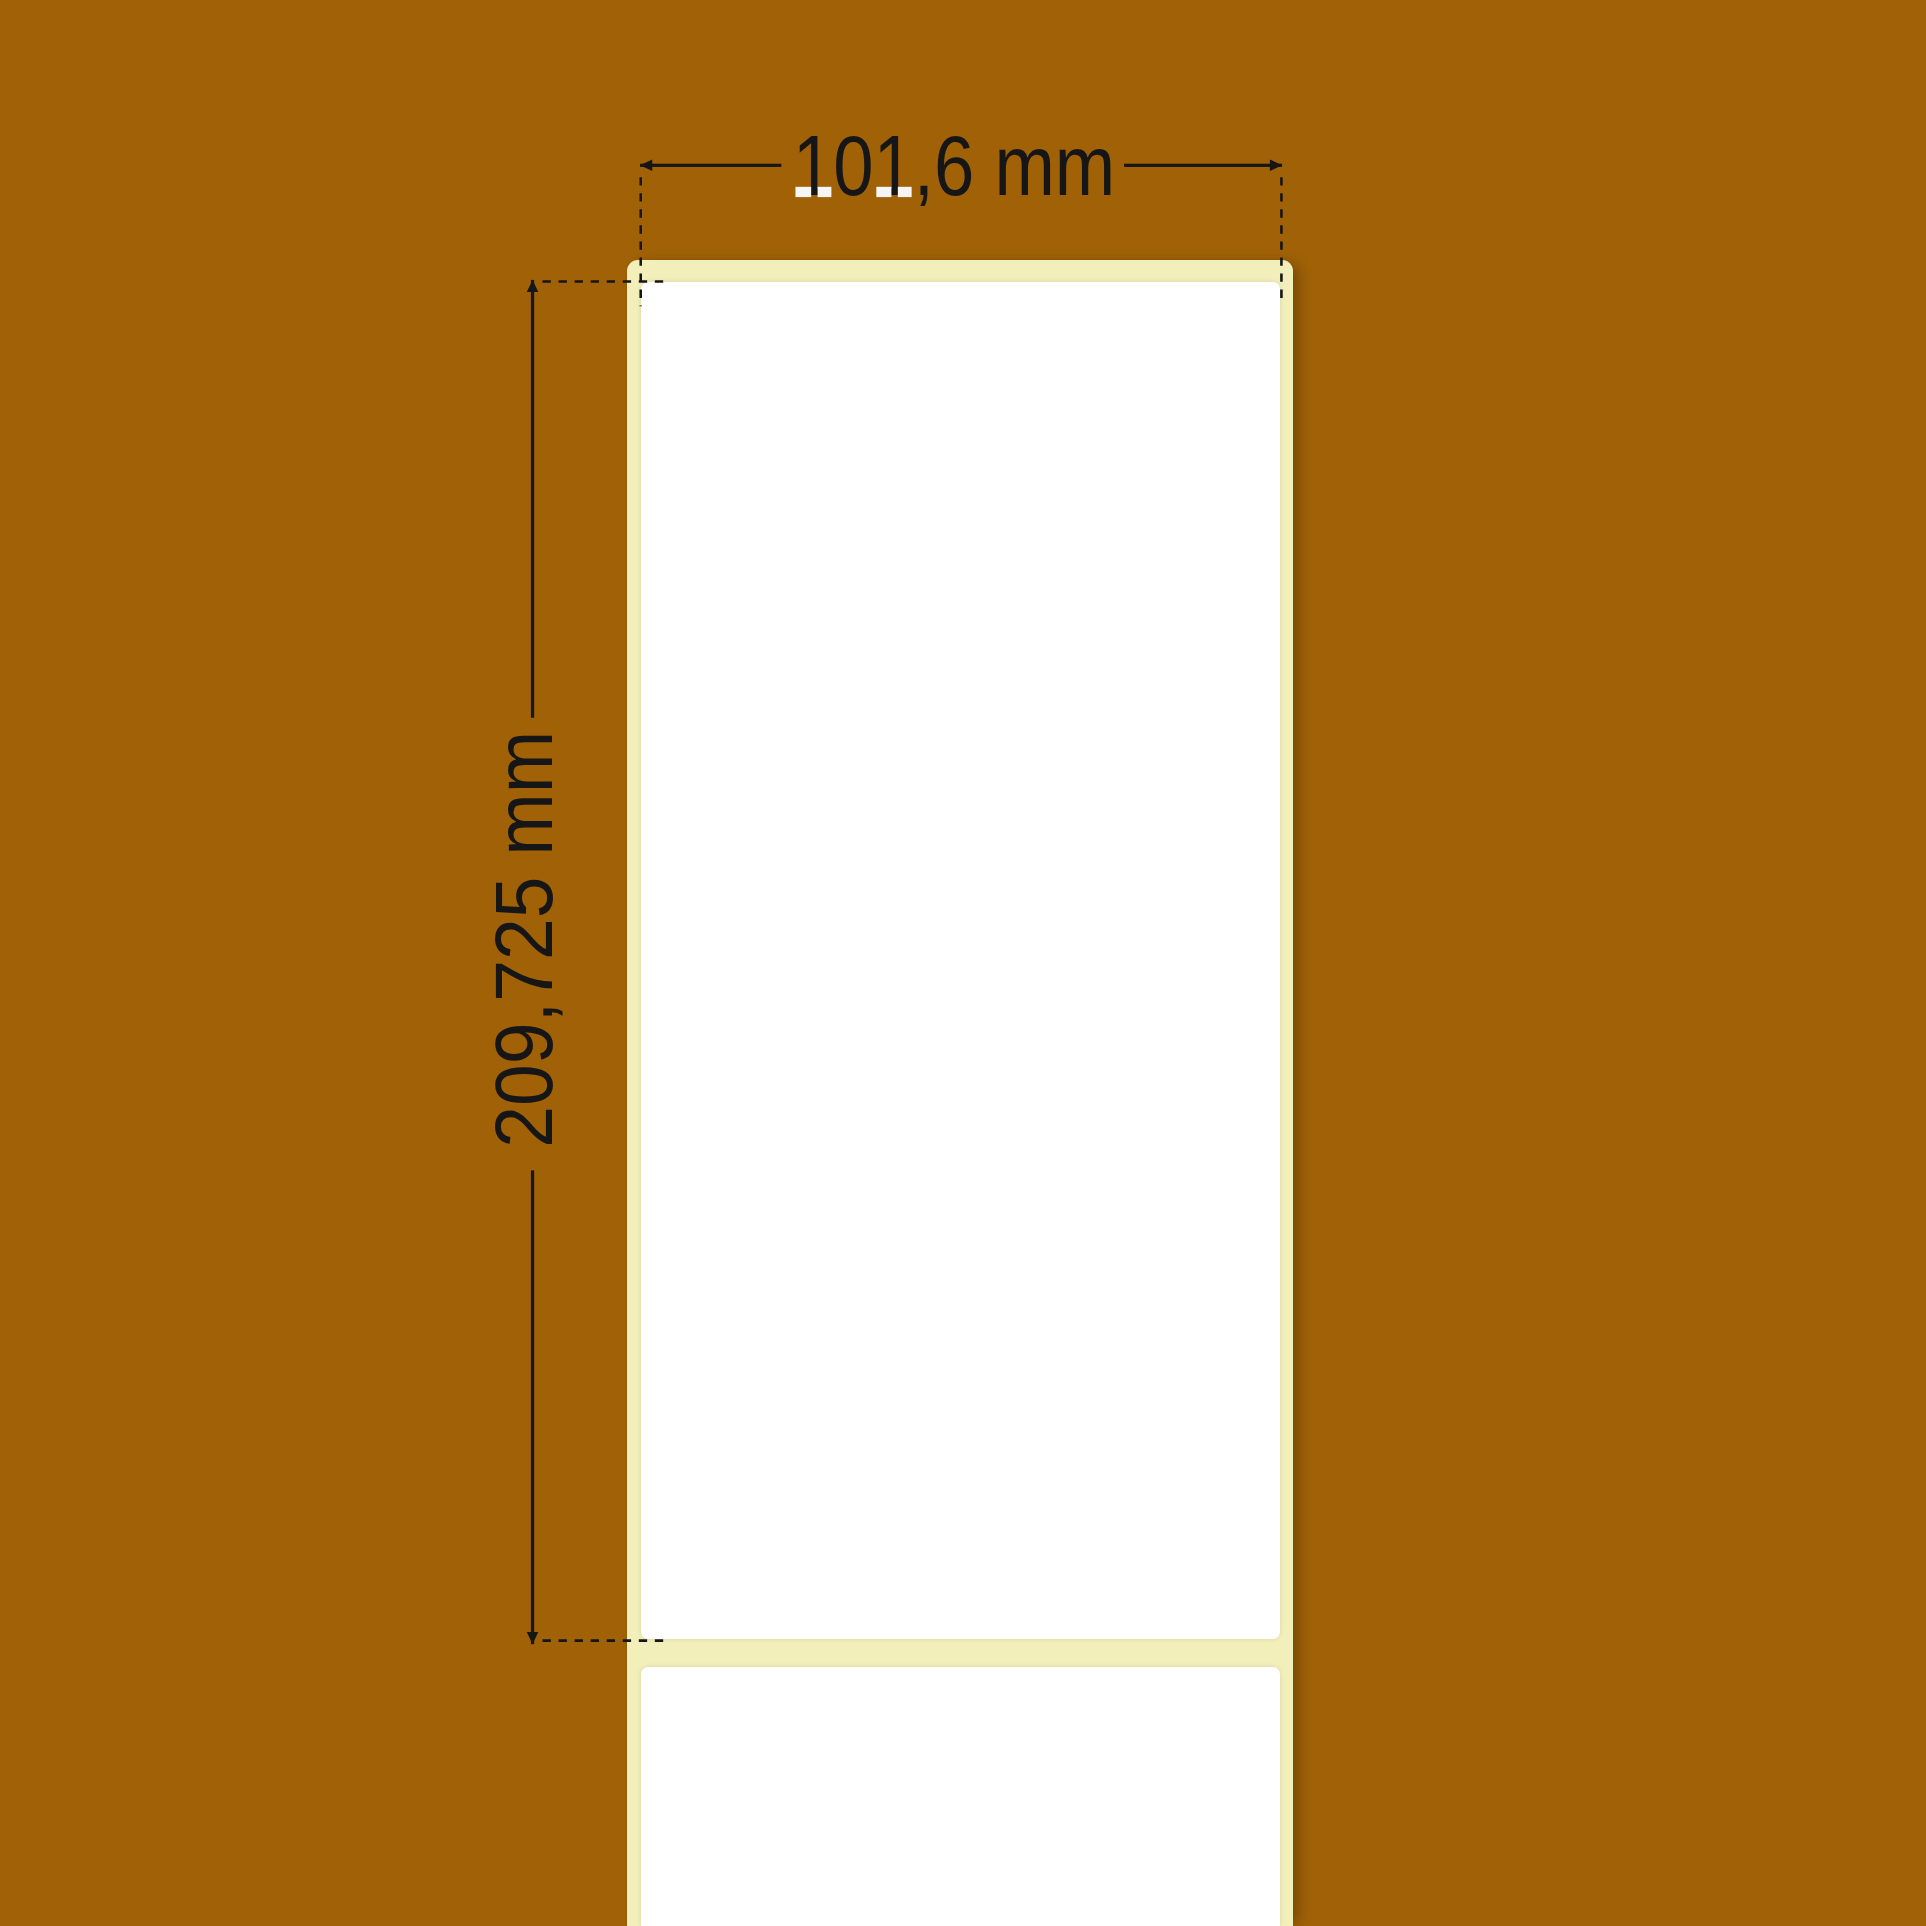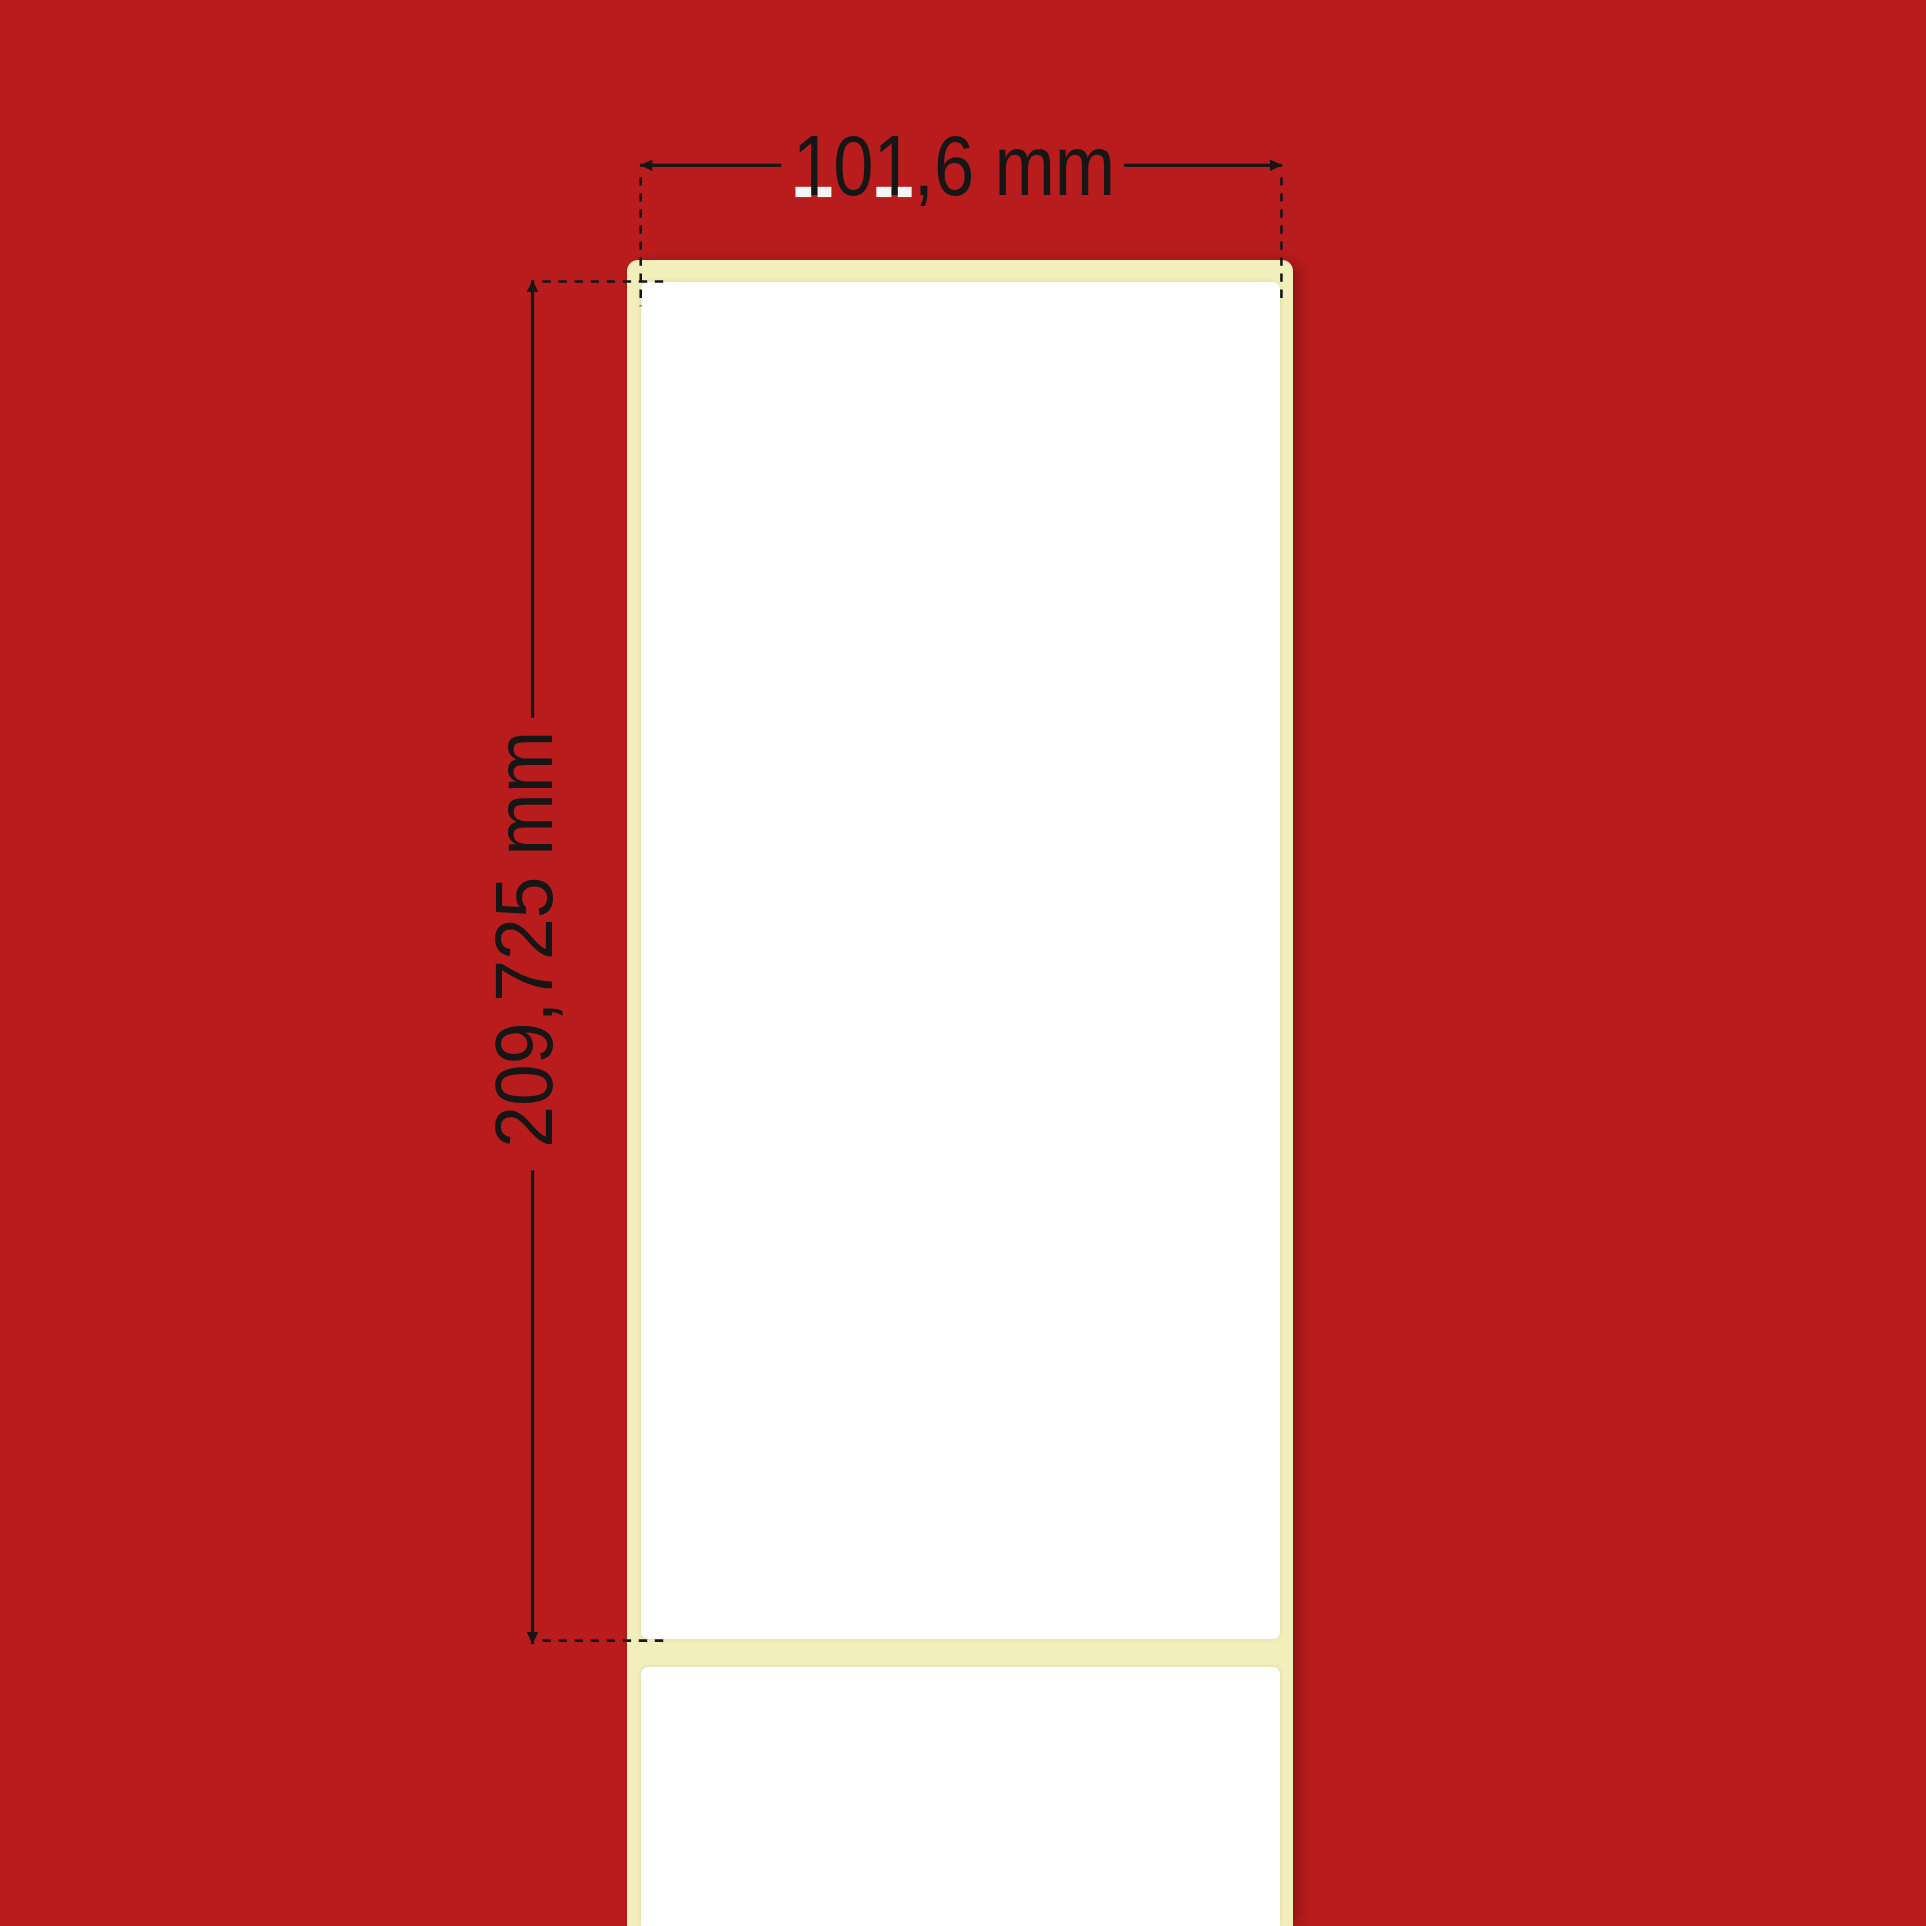--- a/index.html
+++ b/index.html
@@ -1,17 +1,17 @@
 <!DOCTYPE html>
 <html style="font-size:10.3px"><head>
 <meta charset="utf-8">
 <style>
   html,body{margin:0;padding:0;}
   body{width:1926px;height:1926px;background:#f5f5f5;font-family:"Liberation Sans",sans-serif;}
-  #stage{position:relative;width:1926px;height:1926px;overflow:hidden;background:#b91c1c;}
+  #stage{position:relative;width:1926px;height:1926px;overflow:hidden;background:#a16207;}
   .abs{position:absolute;}
 </style>
 </head>
 <body>
 <div id="stage">
 
   <div class="abs" style="left:627px;top:260px;width:666px;height:1669px;background:#f3efbb;border-radius:11px 11px 0 0;box-shadow:9px 0 15.4px -5.1px rgba(0,0,0,0.33), -1.9px 0 5.1px -1.9px rgba(0,0,0,0.07);"></div>
 
   <div class="abs" style="left:641px;top:282px;width:639px;height:1357px;background:#ffffff;border-radius:7px;box-shadow:0 0 5.1px rgba(0,0,0,0.10);"></div>
 

